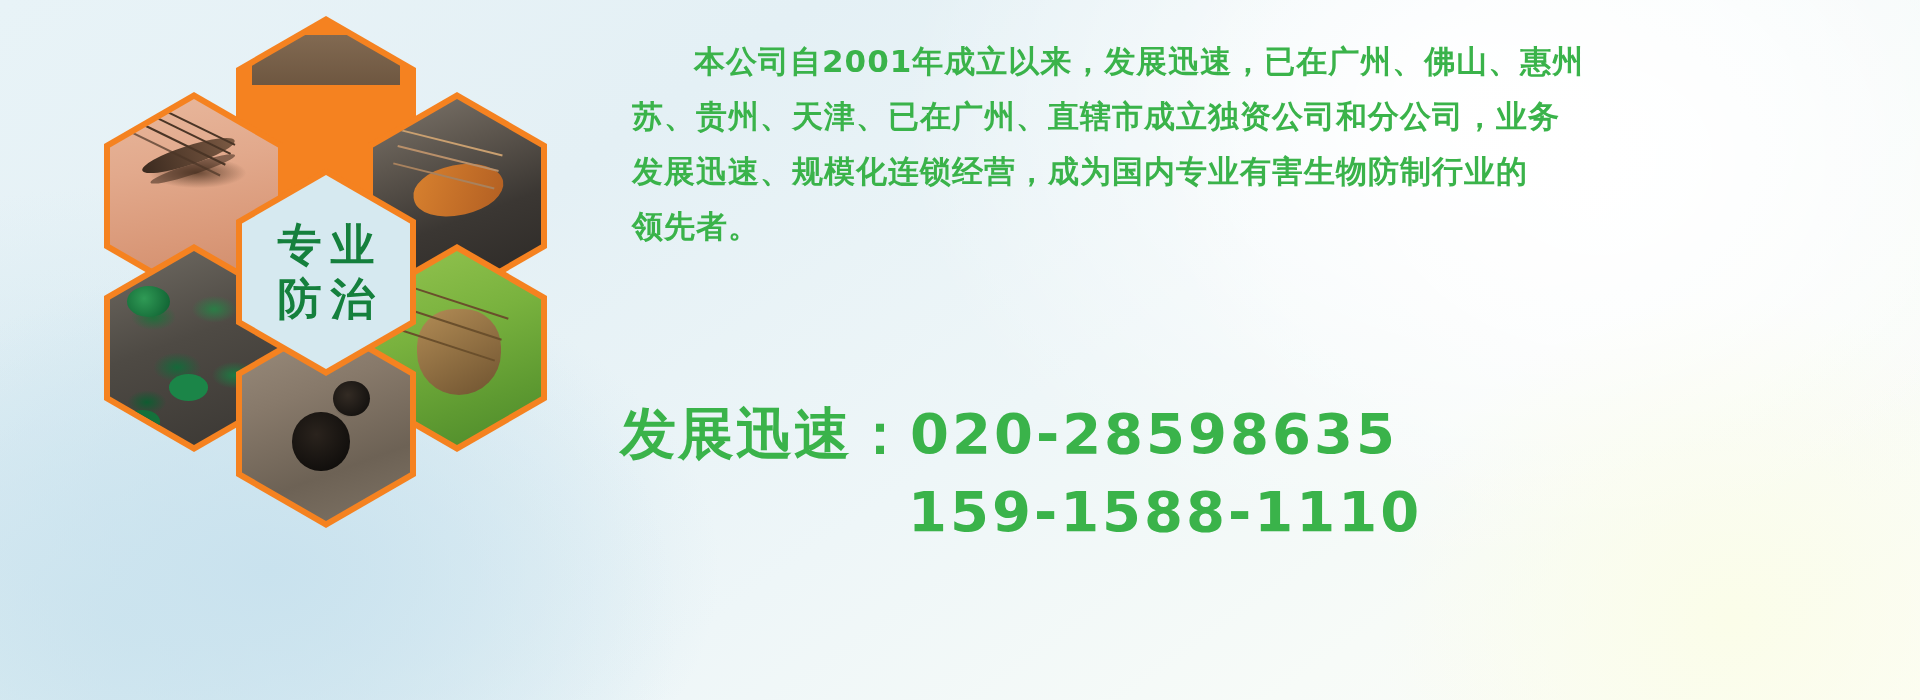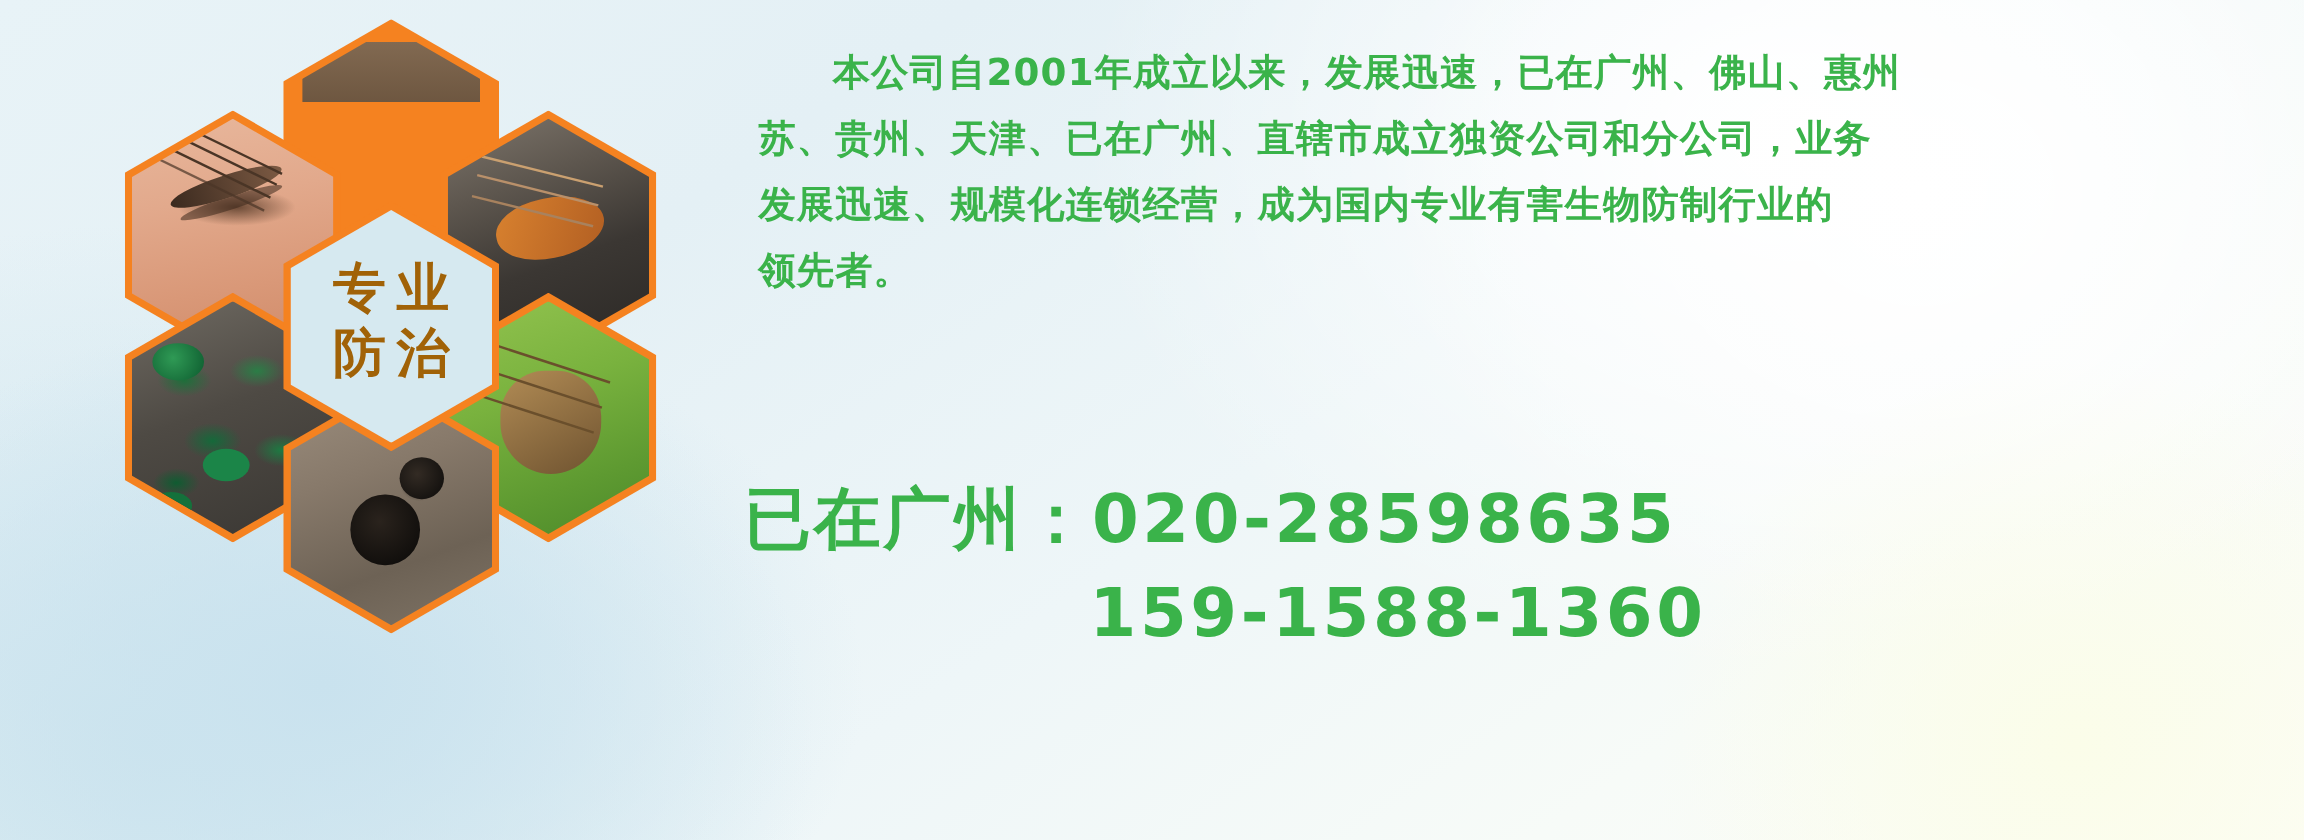--- a/index.html
+++ b/index.html
@@ -132,23 +132,23 @@
     background:radial-gradient(circle at 40% 40%,#332b24,#0b0a09);border-radius:50%;
   }
 
   .hex.h-center .inner{background:#d6e9f0;}
   .center-text{
     position:relative;z-index:2;width:100%;height:100%;
     display:flex;flex-direction:column;align-items:center;justify-content:center;
     gap:6px;
   }
   .center-text span{
-    color:#a16207;font-size:44px;font-weight:bold;letter-spacing:9px;
+    color:#15803d;font-size:44px;font-weight:bold;letter-spacing:9px;
     text-indent:9px;line-height:1.08;
-    font-family:Liberation Mono, monospace;
+    font-family:Liberation Sans, sans-serif;
   }
 
   
   #copy{
     position:absolute;left:632px;top:34px;width:1300px;
   }
   #copy p{
     margin:0;color:#3ab34a;
     font-size:31px;line-height:55px;font-weight:600;
     letter-spacing:1px;
@@ -232,17 +232,17 @@
   </div>
 
   <div id="copy">
     <p class="first">本公司自2001年成立以来，发展迅速，已在广州、佛山、惠州</p>
     <p>苏、贵州、天津、已在广州、直辖市成立独资公司和分公司，业务</p>
     <p>发展迅速、规模化连锁经营，成为国内专业有害生物防制行业的</p>
     <p>领先者。</p>
   </div>
 
   <div id="contact">
-    <div class="line1"><span>已在广州：</span><span class="num">020-28598635</span></div>
-    <div class="line2">159-1588-1360</div>
+    <div class="line1"><span>发展迅速：</span><span class="num">020-28598635</span></div>
+    <div class="line2">159-1588-1110</div>
   </div>
 
 </div>
 
 </body></html>

